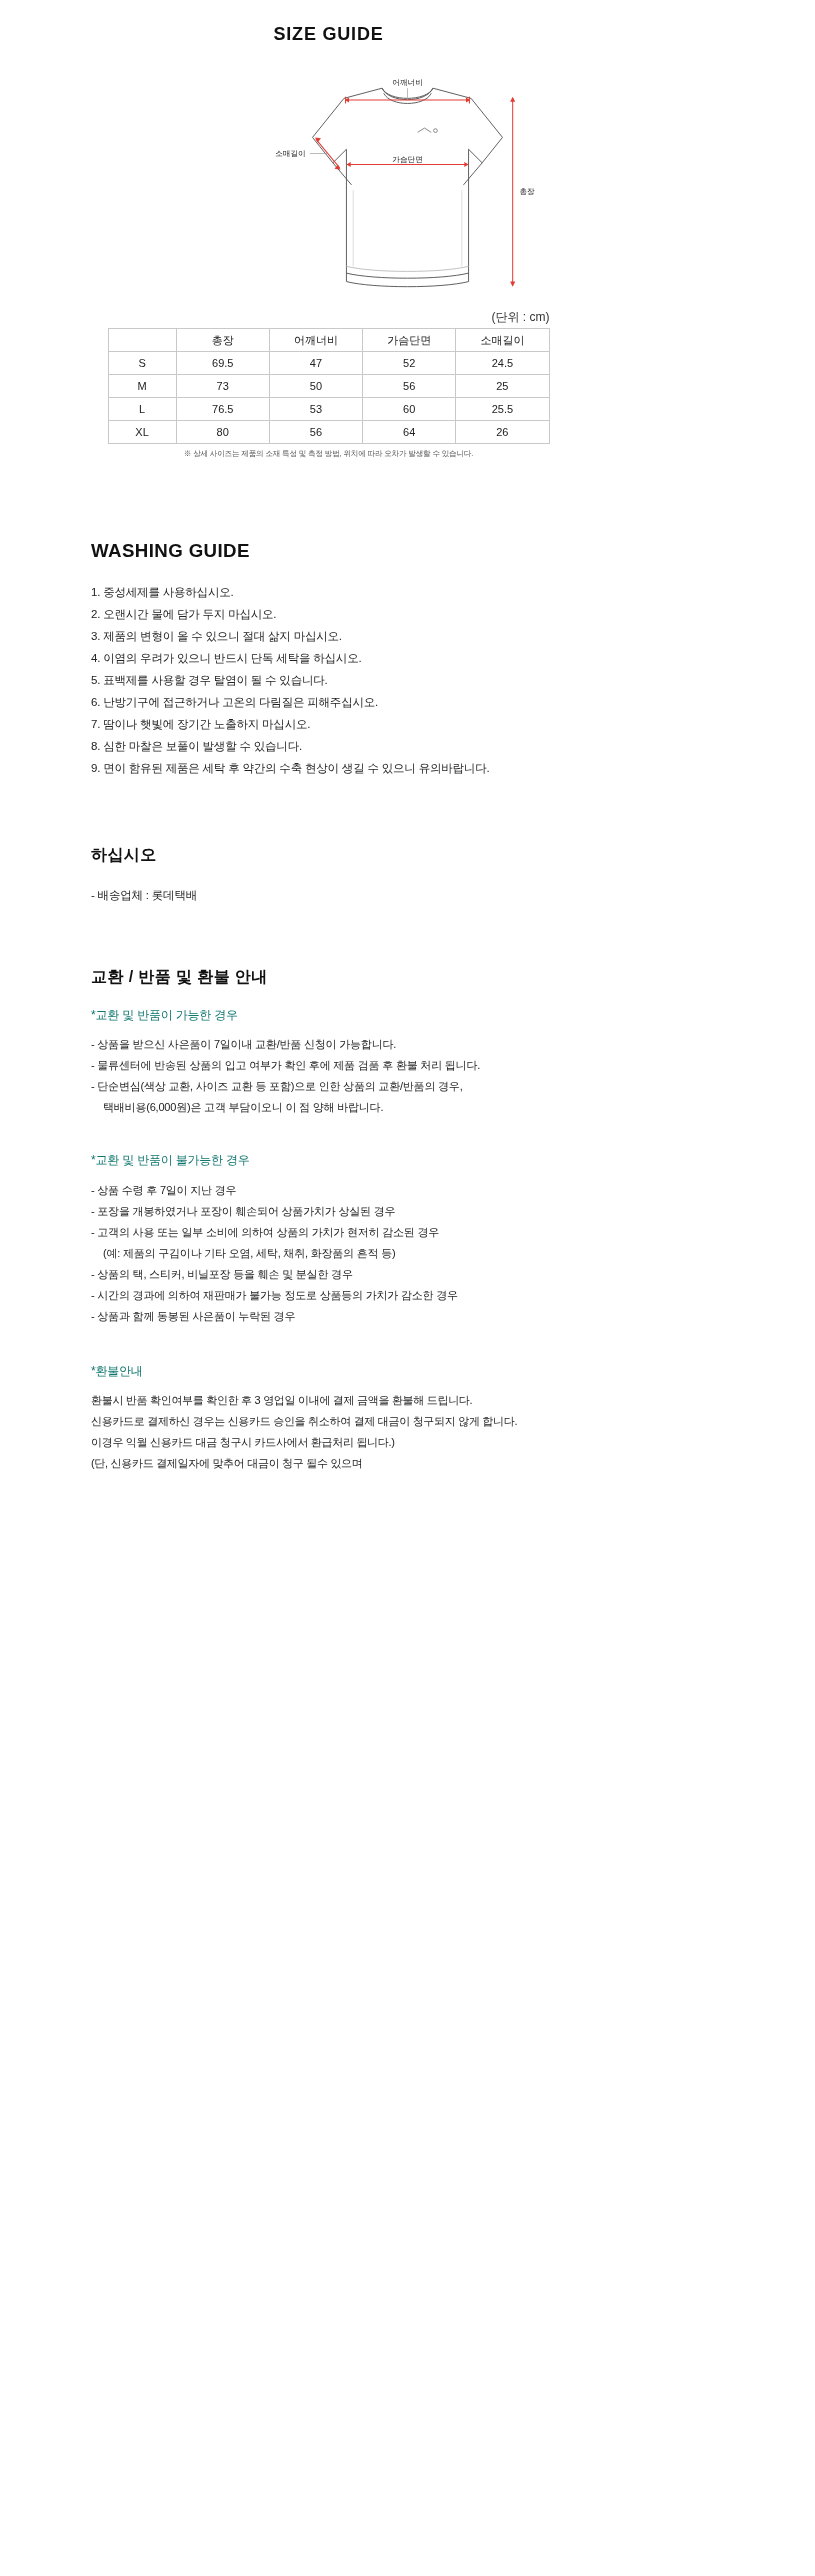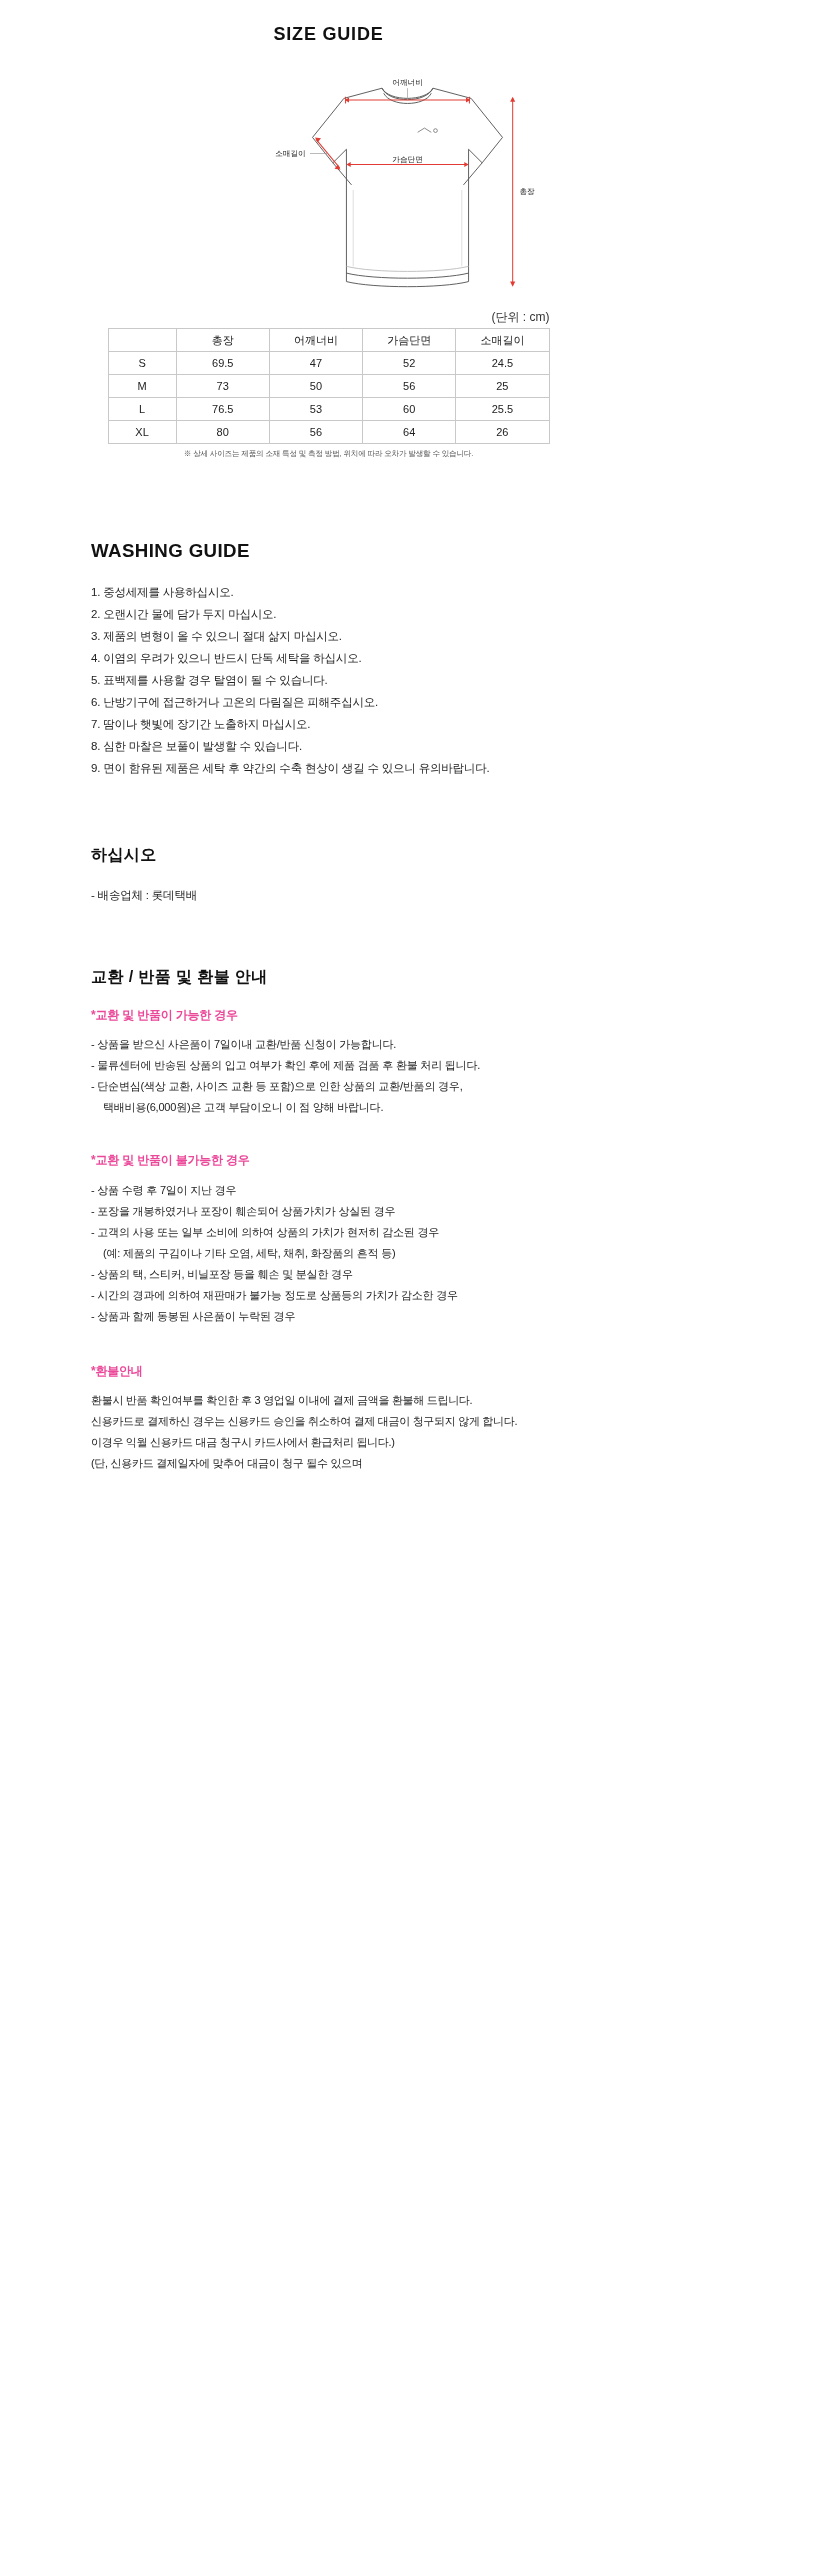--- a/index.html
+++ b/index.html
@@ -84,22 +84,22 @@
   ul.plain-list { list-style: none; margin: 0; padding: 0; }
   ul.plain-list li {
     font-size: 11.5px;
     line-height: 22px;
     color: #222;
     letter-spacing: -0.2px;
   }
 
   .sub-head {
     font-size: 12px;
-    font-weight: bold;
-    color: #ec4899;
+    font-weight: normal;
+    color: #0f766e;
     margin: 0 0 10.2px 0;
     letter-spacing: -0.2px;
   }
   .sub-head.spaced { margin-top: 34px; }
 
   ul.dash-list { list-style: none; margin: 0 0 0 0; padding: 0; }
   ul.dash-list li {
     font-size: 11px;
     line-height: 21px;
     color: #222;

